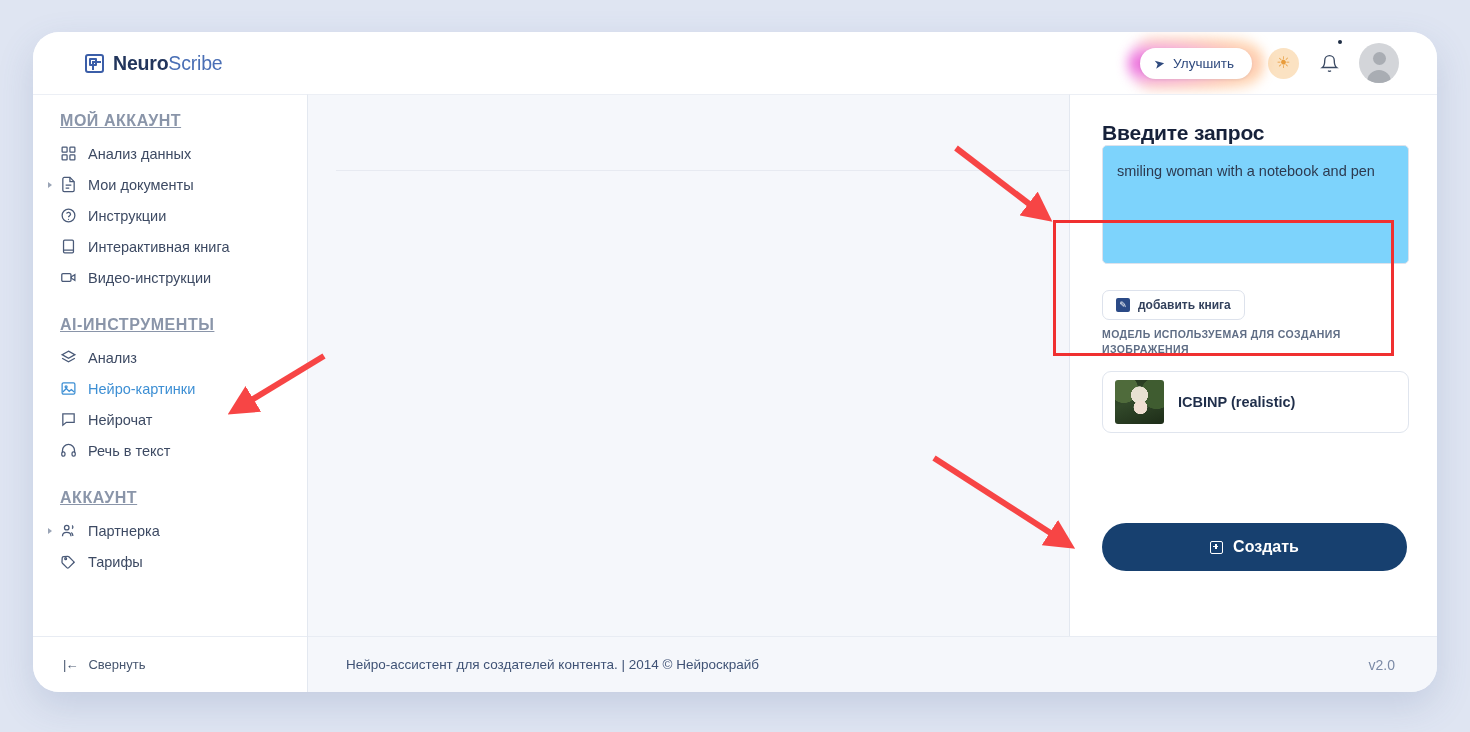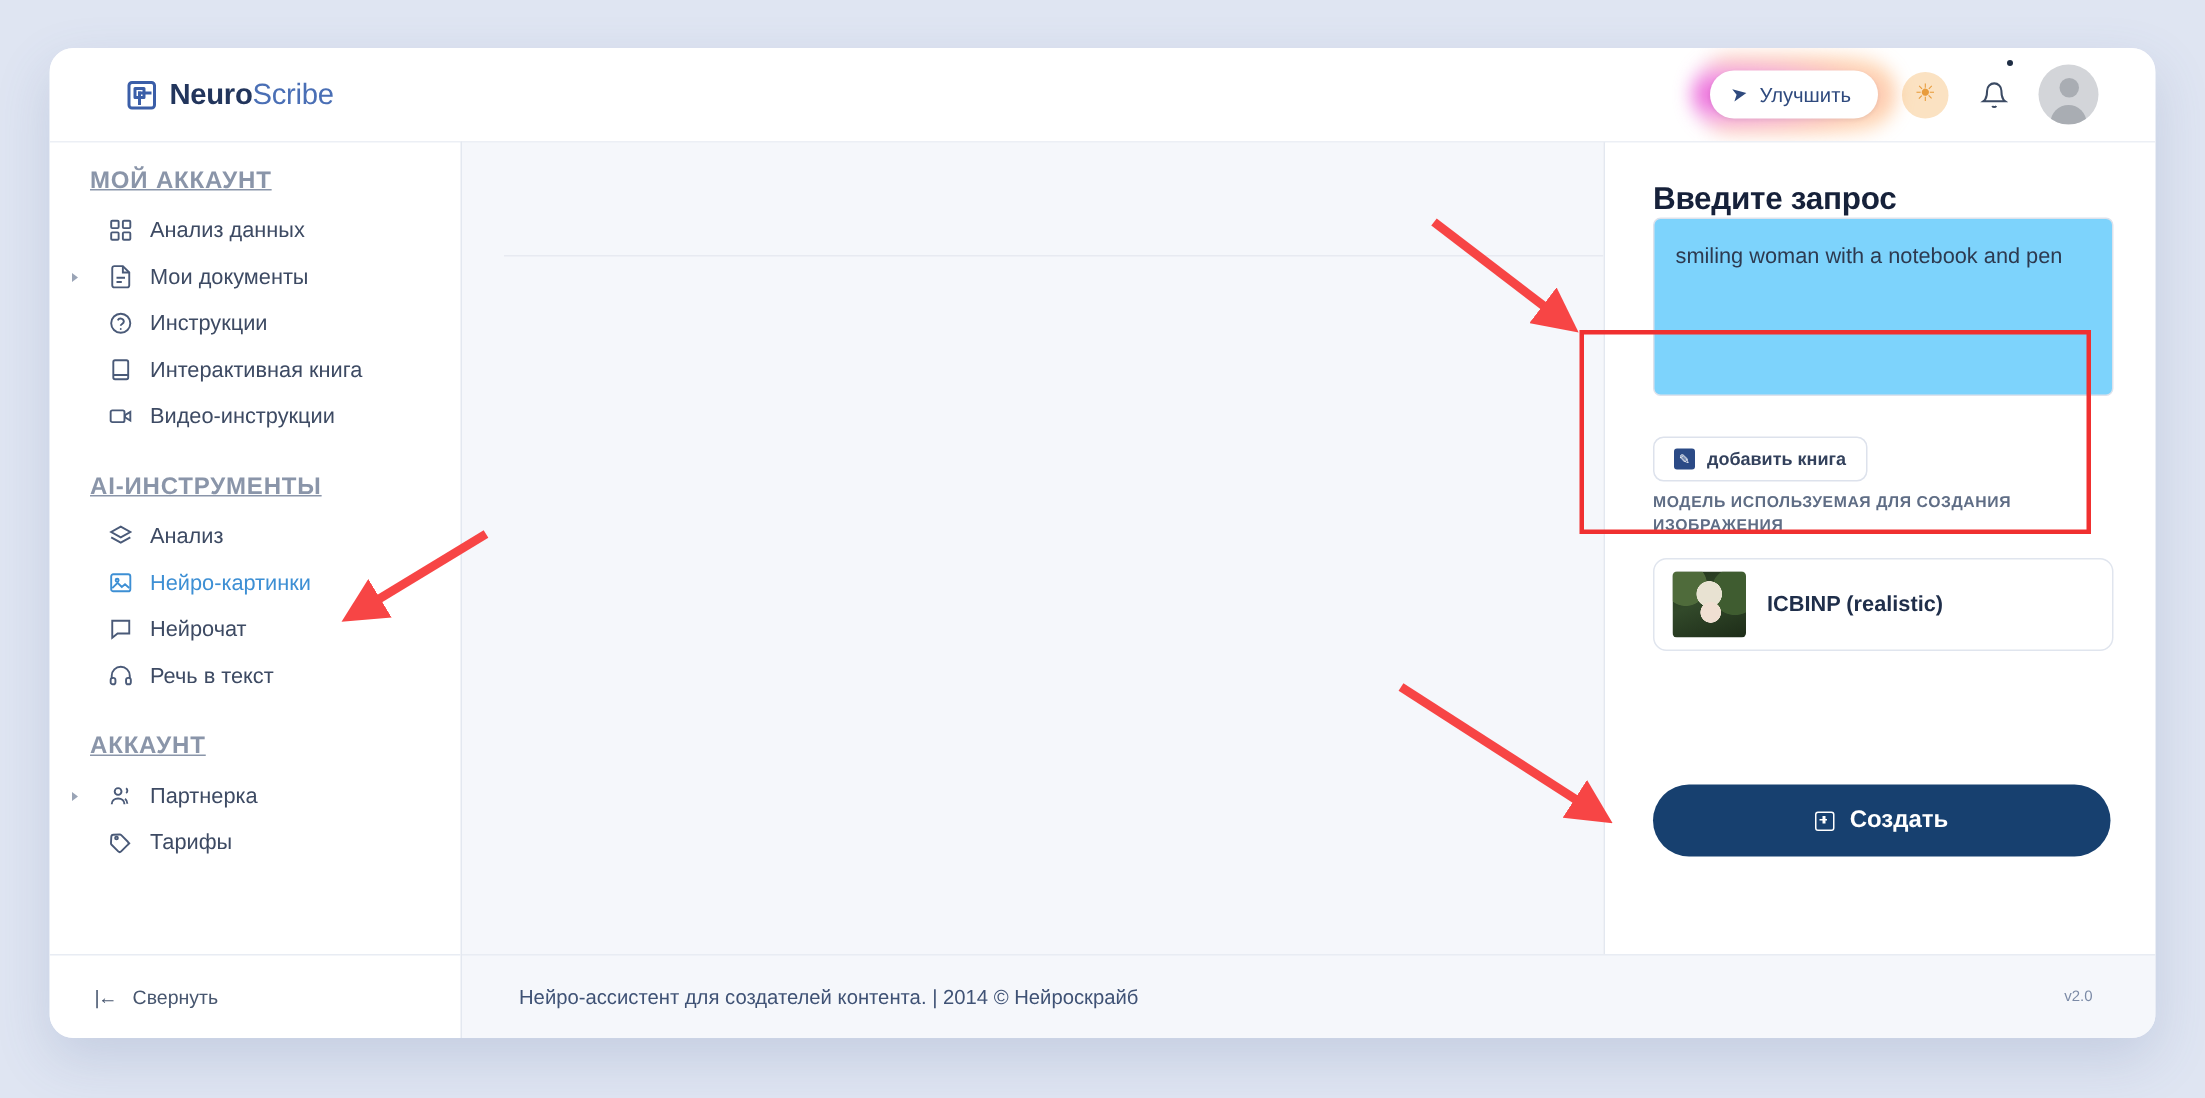--- a/index.html
+++ b/index.html
@@ -10,21 +10,21 @@
     overflow: hidden;
   }
   body { position: relative; }
 
   
   .app-card {
     position: absolute;
     left: 33px; top: 32px;
     width: 1404px; height: 660px;
     background: #f5f7fb;
-    border-radius: 16px;
+    border-radius: 26px;
     box-shadow: 0 14px 36px rgba(80,100,150,0.18);
     overflow: hidden;
     display: flex;
     flex-direction: column;
   }
 
   
   .topbar {
     height: 62px;
     background: #ffffff;
@@ -125,21 +125,21 @@
   }
   .nav { flex: 1; padding: 17px 0 0 0; overflow: hidden; }
   .nav-group-title {
     font-size: 16px; letter-spacing: 0.55px;
     color: #8a95a9; text-transform: uppercase;
     padding: 0 0 8px 27px; font-weight: 600; text-decoration: underline;
   }
   .nav-group { margin-bottom: 23px; }
   .nav-item {
     display: flex; align-items: center;
-    height: 31px; padding-left: 39px;
+    height: 31px; padding-left: 27px;
     font-size: 14.5px; color: #3d4a63;
     cursor: pointer; gap: 11px;
     position: relative;
   }
   .nav-item.active { color: #3d8fd4; }
   .nav-item.active .nav-icon { color: #3d8fd4; }
   .nav-caret {
     position: absolute; left: 15px; top: 50%;
     transform: translateY(-50%);
     width: 0; height: 0;
@@ -285,21 +285,21 @@
   
   .footer {
     height: 56px; flex: 0 0 56px;
     background: #f5f7fb;
     border-top: 1px solid #e8ecf3;
     display: flex; align-items: center;
     justify-content: space-between;
     padding: 0 42px 0 38px;
     font-size: 13.5px; color: #3f5275;
   }
-  .footer-ver { color: #7b8aa6; font-size: 10px; }
+  .footer-ver { color: #7b8aa6; font-size: 14px; }
 
   
   .overlay {
     position: absolute; left: 0; top: 0;
     width: 1470px; height: 732px;
     pointer-events: none;
   }
   .hl-box {
     position: absolute;
     left: 1053px; top: 220px;

